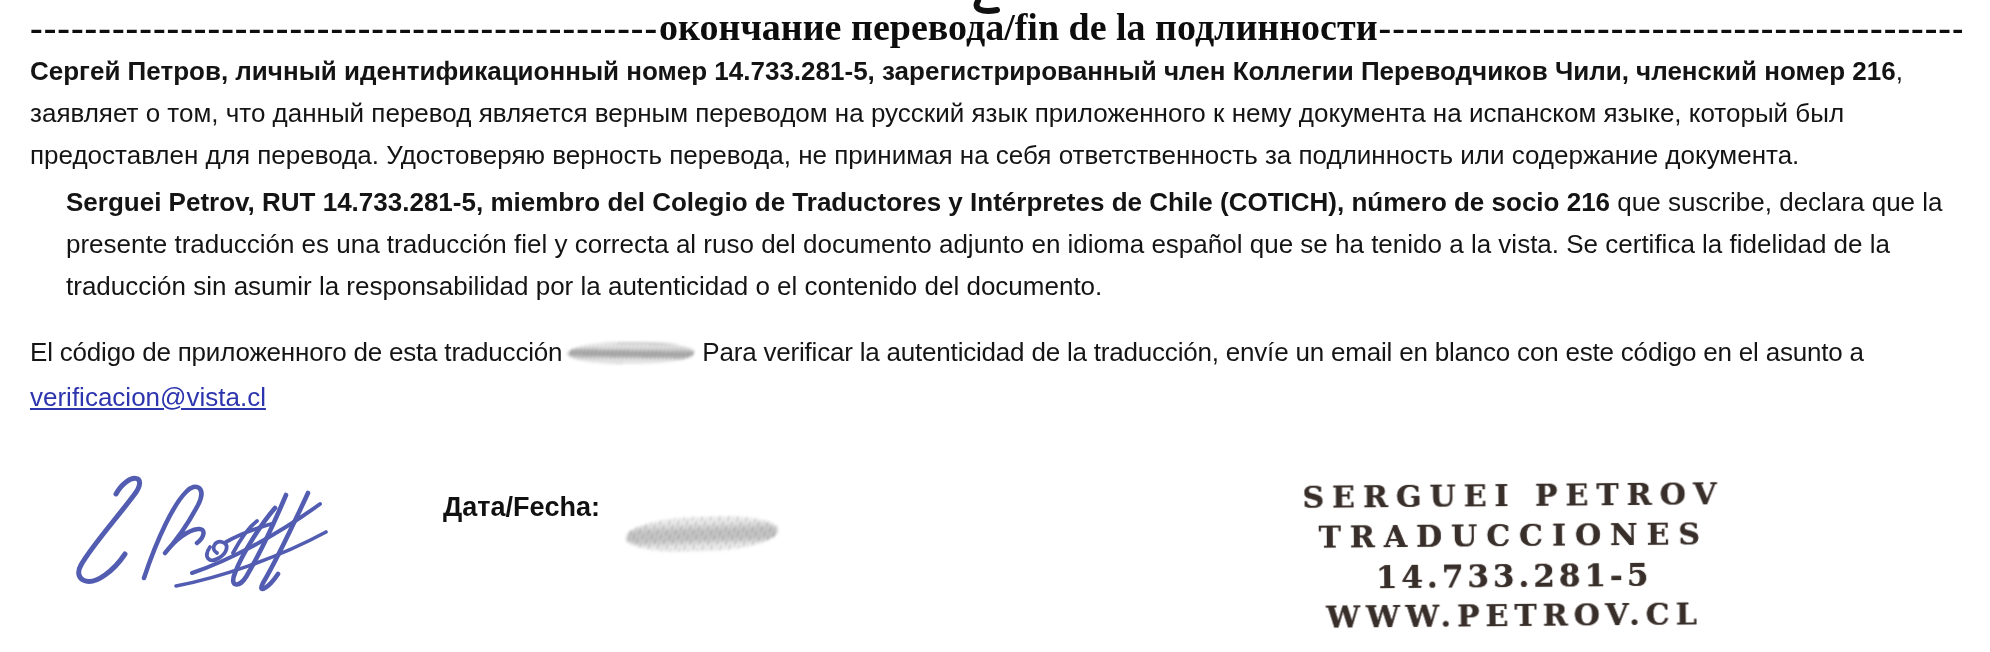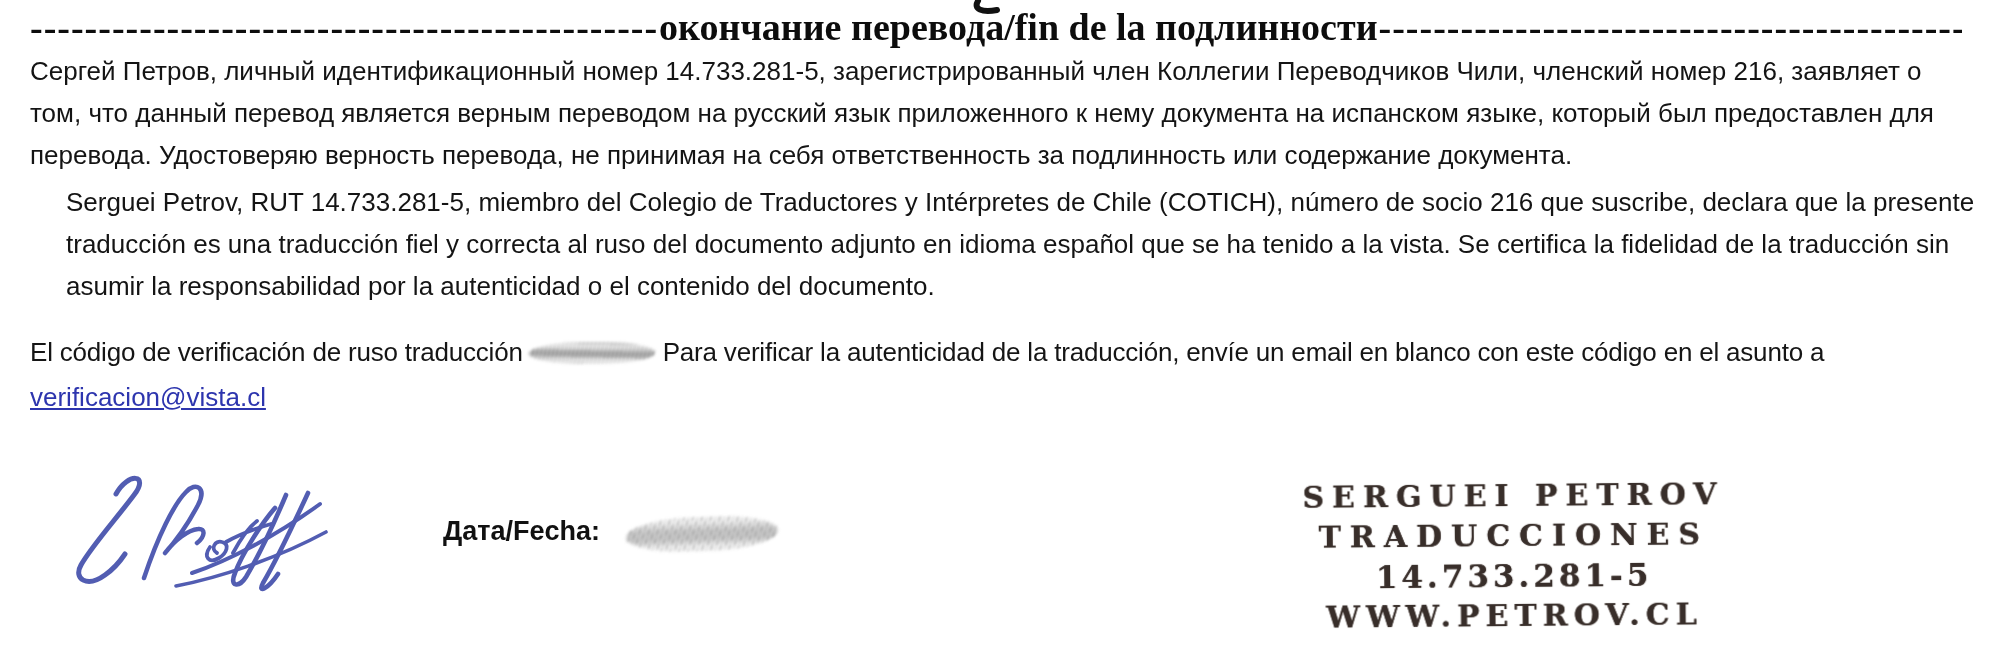--- a/index.html
+++ b/index.html
@@ -17,21 +17,21 @@
     font-family:"Liberation Serif", serif; font-weight:bold; font-size:38px; line-height:50px;
     color:#0d0d0d;
   }
   .sepline .dashes{letter-spacing:1px;}
   .sepline .septitle{padding:0 1px;}
   
   .para{
     position:absolute; left:30px; width:1910px; margin:0;
     font-size:26px; line-height:42px; color:#141414;
   }
-  .para b{font-weight:normal;text-align:center;}
+  .para b{font-weight:bold;text-align:center;}
   #p1{top:50px;}
   #p2{top:181px;margin-left:36px;}
   
   .verif{position:absolute; left:30px; top:330px; width:1956px; font-size:26px;}
   .vline{white-space:nowrap; line-height:45px; letter-spacing:-0.2px;}
   .vlink-row{line-height:45px;}
   a.vlink{color:#2d35ae; text-decoration:underline; font-size:26px;}
   
   .redact{
     display:inline-block; height:24px; vertical-align:-4px; margin:0 8px 0 6px;
@@ -41,21 +41,21 @@
     filter:blur(1.6px);
     transform:skewX(-10deg) scaleY(.9);
     border-radius:45% / 55%;
   }
   .redact.w1{width:140px;}
   .redact.w2{width:126px;}
   
   .sig{position:absolute; left:58px; top:468px;}
   
   .datelabel{
-    position:absolute; left:443px; top:514px;
+    position:absolute; left:443px; top:490px;
     font-size:27px; font-weight:bold; color:#111; line-height:34px;
   }
   .dateblur{
     position:absolute; left:626px; top:517px; width:152px; height:34px;
     background:
       repeating-linear-gradient(96deg, rgba(90,90,90,.5) 0 1.5px, rgba(255,255,255,0) 1.5px 4.5px),
       linear-gradient(180deg, rgba(255,255,255,0) 0 15%, rgba(130,130,130,.35) 40% 65%, rgba(255,255,255,0) 85%);
     filter:blur(1.8px);
     transform:rotate(-2deg) skewX(-12deg);
     border-radius:50% / 60%;
@@ -86,21 +86,21 @@
 
   <div class="sepline">
     <span class="dashes">----------------------------------------------</span><span class="septitle">окончание перевода/fin de la подлинности</span><span class="dashes">--------------------------------------------------------------</span>
   </div>
 
   <p class="para" id="p1"><b>Сергей Петров, личный идентификационный номер 14.733.281-5, зарегистрированный член Коллегии Переводчиков Чили, членский номер 216</b><span>, заявляет о том, что данный перевод является верным переводом на русский язык приложенного к нему документа на испанском языке, который был предоставлен для перевода. Удостоверяю верность перевода, не принимая на себя ответственность за подлинность или содержание документа.</span></p>
 
   <p class="para" id="p2"><b>Serguei Petrov, RUT 14.733.281-5, miembro del Colegio de Traductores y Intérpretes de Chile (COTICH), número de socio 216</b><span> que suscribe, declara que la presente traducción es una traducción fiel y correcta al ruso del documento adjunto en idioma español que se ha tenido a la vista. Se certifica la fidelidad de la traducción sin asumir la responsabilidad por la autenticidad o el contenido del documento.</span></p>
 
   <div class="verif">
-    <div class="vline"><span>El código de verificación de ruso traducción</span><span class="redact w2"></span><span>Para verificar la autenticidad de la traducción, envíe un email en blanco con este código en el asunto a</span></div>
+    <div class="vline"><span>El código de приложенного de esta traducción</span><span class="redact w2"></span><span>Para verificar la autenticidad de la traducción, envíe un email en blanco con este código en el asunto a</span></div>
     <div class="vlink-row"><a class="vlink" href="#">verificacion@vista.cl</a></div>
   </div>
 
   <svg class="sig" width="300" height="135" viewBox="0 0 300 135">
     <g fill="none" stroke="#4450ac" stroke-linecap="round" stroke-linejoin="round" opacity="0.92">
       <path d="M58,26 C70,4 92,6 76,27 C58,51 33,79 23,97 C15,111 29,120 47,107 C57,100 63,92 67,86" stroke-width="5"></path>
       <path d="M86,110 C100,68 116,36 128,24 C138,13 149,20 140,37 C130,56 116,75 107,85 C117,72 130,62 140,61 C148,60 147,69 139,75" stroke-width="4.5"></path>
       <path d="M152,79 C145,89 151,96 161,90 C169,85 172,76 164,74 C157,72 152,81 159,85" stroke-width="3.8"></path>
       <path d="M175,85 C183,70 191,59 199,53 M168,74 C182,66 199,60 213,56" stroke-width="3.8"></path>
       <path d="M228,27 C217,53 200,89 188,109 C181,120 171,119 177,105 C184,86 203,56 217,40" stroke-width="4.6"></path>

